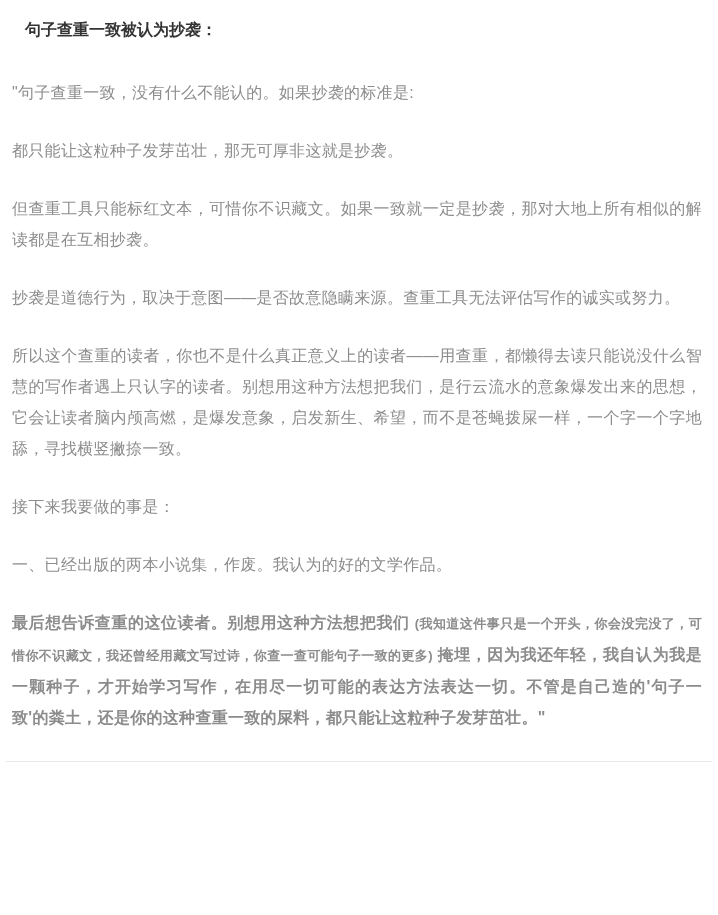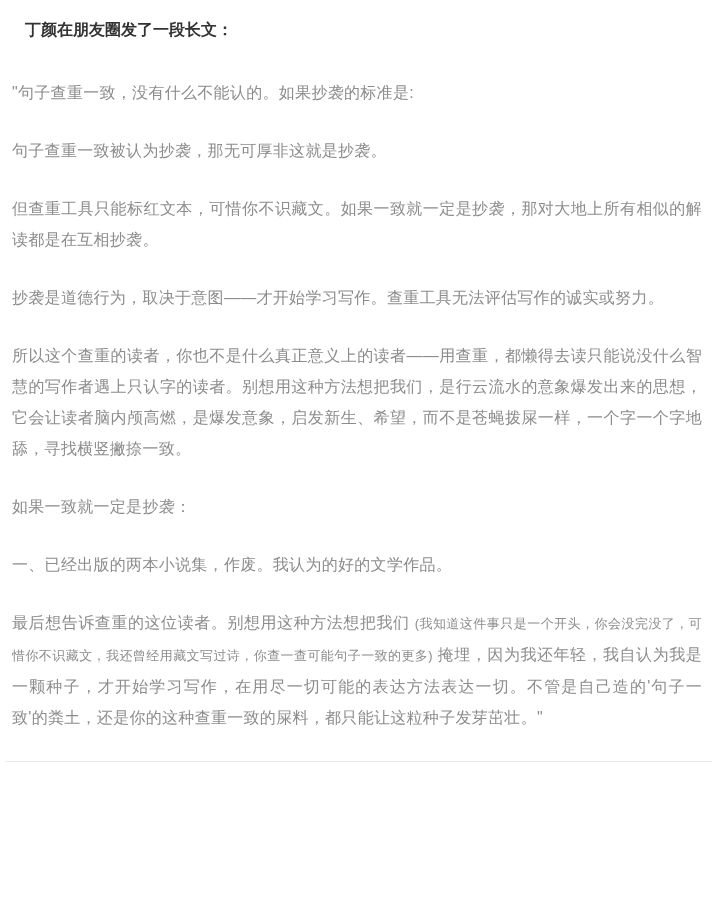--- a/index.html
+++ b/index.html
@@ -30,44 +30,45 @@
   .para {
     margin: 27px 0;
     font-size: 16px;
     line-height: 31px;
     color: var(--body-text, #8c8c8c);
     text-align: justify;
     letter-spacing: 0.3px;
   }
   .para.final {
     margin-bottom: 0;
+    font-weight: bold;
   }
   .paren {
     font-size: 13px;
     letter-spacing: 0.2px;
   }
   .divider {
     border: none;
     border-top: 1px solid var(--divider, #e8e8e8);
     margin: 28px -10px 0 -6px;
     height: 0;
   }
 </style>
 </head>
 <body>
 
 <div class="page">
-  <p class="intro-line">丁颜在朋友圈发了一段长文：</p>
+  <p class="intro-line">句子查重一致被认为抄袭：</p>
 
   <div>
       <p class="para">"句子查重一致，没有什么不能认的。如果抄袭的标准是:</p>
-      <p class="para">句子查重一致被认为抄袭，那无可厚非这就是抄袭。</p>
+      <p class="para">都只能让这粒种子发芽茁壮，那无可厚非这就是抄袭。</p>
       <p class="para">但查重工具只能标红文本，可惜你不识藏文。如果一致就一定是抄袭，那对大地上所有相似的解读都是在互相抄袭。</p>
-      <p class="para">抄袭是道德行为，取决于意图——才开始学习写作。查重工具无法评估写作的诚实或努力。</p>
+      <p class="para">抄袭是道德行为，取决于意图——是否故意隐瞒来源。查重工具无法评估写作的诚实或努力。</p>
       <p class="para">所以这个查重的读者，你也不是什么真正意义上的读者——用查重，都懒得去读只能说没什么智慧的写作者遇上只认字的读者。别想用这种方法想把我们，是行云流水的意象爆发出来的思想，它会让读者脑内颅高燃，是爆发意象，启发新生、希望，而不是苍蝇拨屎一样，一个字一个字地舔，寻找横竖撇捺一致。</p>
-      <p class="para">如果一致就一定是抄袭：</p>
+      <p class="para">接下来我要做的事是：</p>
       <p class="para">一、已经出版的两本小说集，作废。我认为的好的文学作品。</p>
     </div>
 
   <p class="para final"><span>最后想告诉查重的这位读者。别想用这种方法想把我们 </span><span class="paren">(我知道这件事只是一个开头，你会没完没了，可惜你不识藏文，我还曾经用藏文写过诗，你查一查可能句子一致的更多)</span><span> 掩埋，因为我还年轻，我自认为我是一颗种子，才开始学习写作，在用尽一切可能的表达方法表达一切。不管是自己造的'句子一致'的粪土，还是你的这种查重一致的屎料，都只能让这粒种子发芽茁壮。"</span></p>
 
   <hr class="divider">
 </div>
 
 </body></html>

